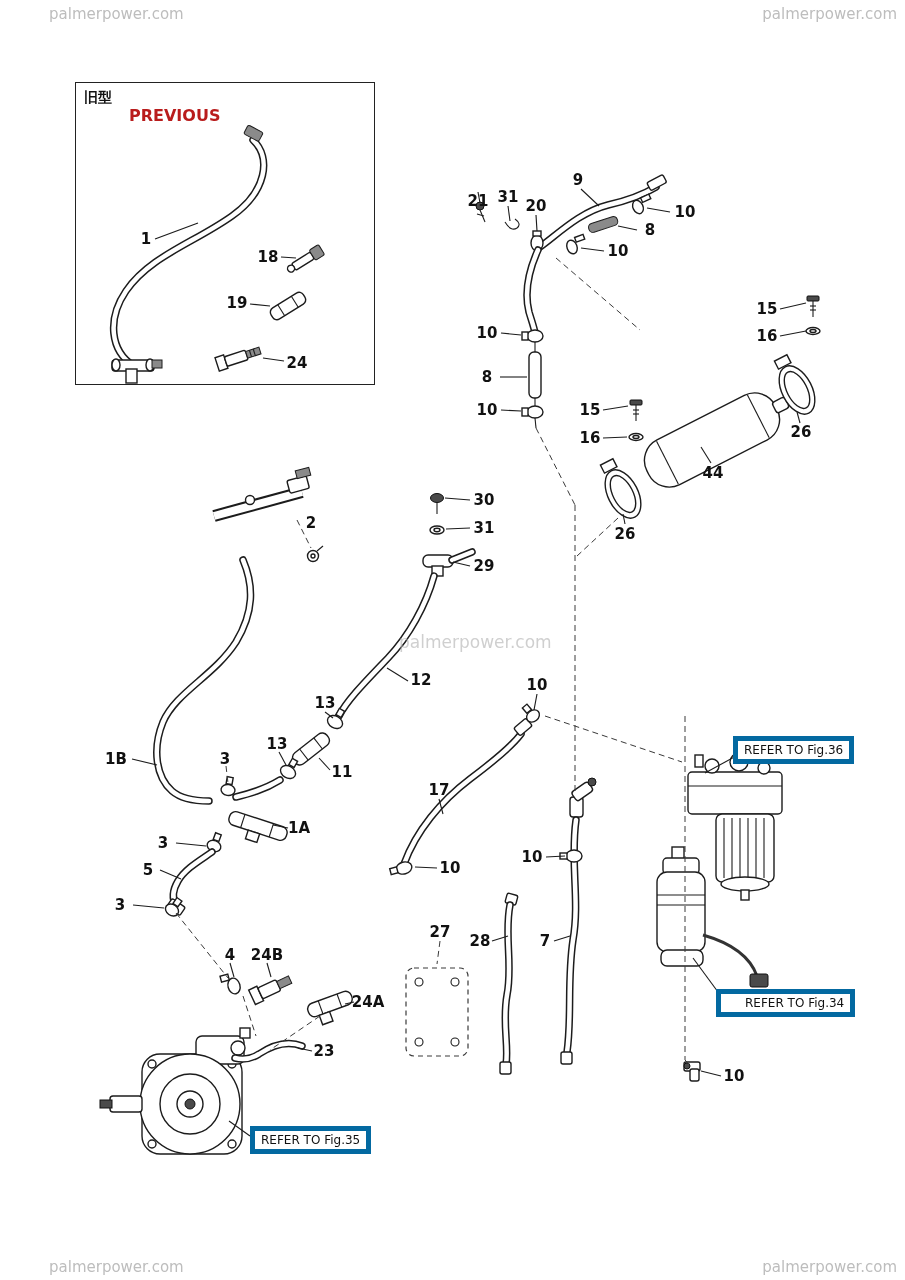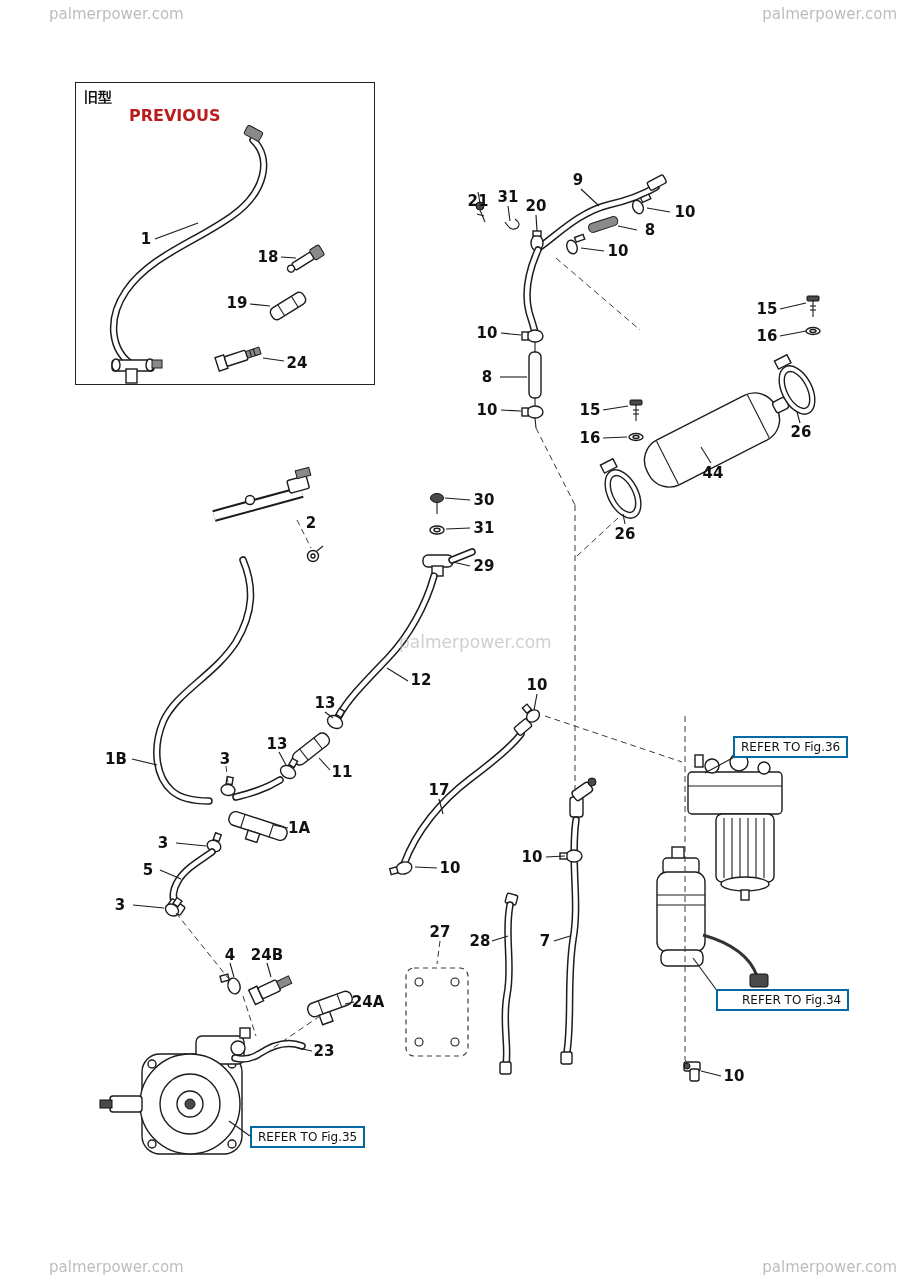--- a/index.html
+++ b/index.html
@@ -5,21 +5,21 @@
   * { margin:0; padding:0; box-sizing:border-box; }
   html,body { background:#ffffff; font-family:"DejaVu Sans","Liberation Sans",sans-serif; }
   .page { position:relative; width:905px; height:1280px; background:#fff; overflow:hidden; }
   .watermark { position:absolute; color:#bdbdbd; font-size:15px; white-space:nowrap;margin-left:41px; }
   .wm-tl { left:8px; top:5px; }
   .wm-tr { right:8px; top:5px; }
   .wm-bl { left:8px; bottom:4px; }
   .wm-br { right:8px; bottom:4px; }
   .wm-center { left:358px; top:632px; font-size:17px; color:rgba(175,175,175,0.6); }
   .part-label { position:absolute; transform:translate(-50%,-50%); font-weight:bold; font-size:15px; color:#111; white-space:nowrap; }
-  .refer-box { position:absolute; border:2px solid #0369a1; background:#fff; font-size:12px; padding:2px 6px; white-space:nowrap; color:#111; }
+  .refer-box { position:absolute; border:5px solid #0369a1; background:#fff; font-size:12px; padding:2px 6px; white-space:nowrap; color:#111; }
   .previous-box { position:absolute; left:75px; top:82px; width:300px; height:303px; border:1.5px solid #222; background:transparent; }
   .previous-box .cjk { position:absolute; left:8px; top:6px; font-size:14px; font-weight:bold; color:#111; }
   .previous-box .en { position:absolute; left:8px; top:23px; font-size:16px; font-weight:bold; color:#b91c1c;margin-left:45px; }
   svg.scene { position:absolute; left:0; top:0; }
   .hose { fill:none; stroke:#1c1c1c; stroke-width:7.5; stroke-linecap:round; }
   .core { fill:none; stroke:#ffffff; stroke-width:4.5; stroke-linecap:round; }
   .hoseT { fill:none; stroke:#1c1c1c; stroke-width:12; stroke-linecap:butt; }
   .coreT { fill:none; stroke:#ffffff; stroke-width:8; stroke-linecap:butt; }
   .thin { fill:none; stroke:#1c1c1c; stroke-width:1.1; }
   .dash { fill:none; stroke:#3a3a3a; stroke-width:1; stroke-dasharray:6 4; }

